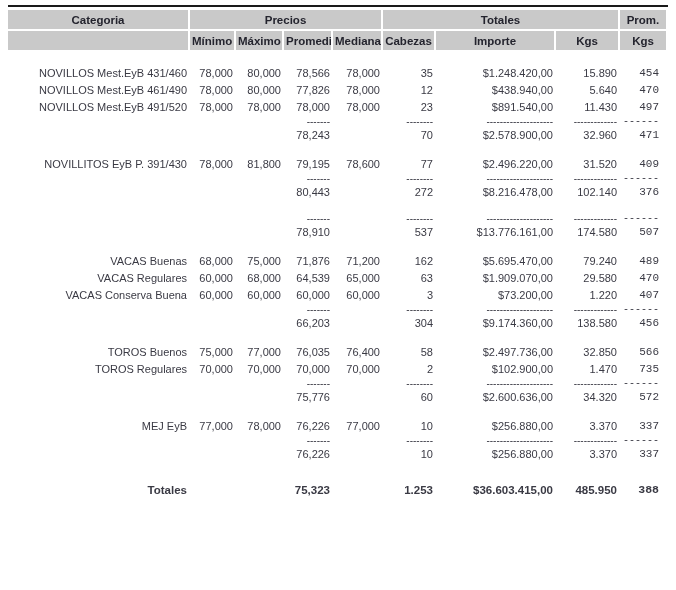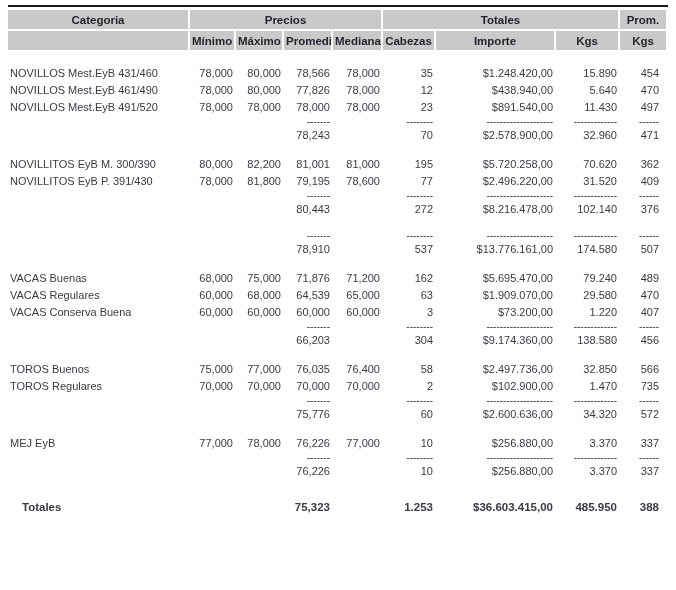--- a/index.html
+++ b/index.html
@@ -39,23 +39,23 @@
     padding:1px 2px;
     border-right:2px solid #fff;
     border-bottom:2px solid #fff;
     overflow:hidden;white-space:nowrap;
   }
   td{
     height:17px;line-height:17px;
     padding:0 3px 0 0;
     white-space:nowrap;overflow:hidden;
   }
-  td.cat{text-align:left;padding-left:2px;}
+  td.cat{text-align:right;padding-left:2px;}
   td.num{text-align:right;}
-  td.prm{padding-right:9px;}
+  td.prm{padding-right:9px;font-family:Liberation Mono, monospace;}
   tr.dash-row td{height:11px;line-height:11px;font-size:10px;}
   tr.gap-row td{height:12px;line-height:12px;}
   tr.head-gap td{height:13px;line-height:13px;}
   tr.totals-row td{
     font-weight:bold;font-size:11.5px;
     height:26px;line-height:30px;vertical-align:bottom;
   }
   tr.totals-row td.cat{padding-left:14px;}
 </style>
 </head>
@@ -150,31 +150,20 @@
           <td class="num"></td>
           <td class="num">70</td>
           <td class="num">$2.578.900,00</td>
           <td class="num">32.960</td>
           <td class="num prm">471</td>
         </tr>
         <tr class="gap-row">
           <td colspan="9"></td>
         </tr>
         <tr class="data-row">
-          <td class="cat">NOVILLITOS EyB M. 300/390</td>
-          <td class="num">80,000</td>
-          <td class="num">82,200</td>
-          <td class="num">81,001</td>
-          <td class="num">81,000</td>
-          <td class="num">195</td>
-          <td class="num">$5.720.258,00</td>
-          <td class="num">70.620</td>
-          <td class="num prm">362</td>
-        </tr>
-        <tr class="data-row">
           <td class="cat">NOVILLITOS EyB P. 391/430</td>
           <td class="num">78,000</td>
           <td class="num">81,800</td>
           <td class="num">79,195</td>
           <td class="num">78,600</td>
           <td class="num">77</td>
           <td class="num">$2.496.220,00</td>
           <td class="num">31.520</td>
           <td class="num prm">409</td>
         </tr>

